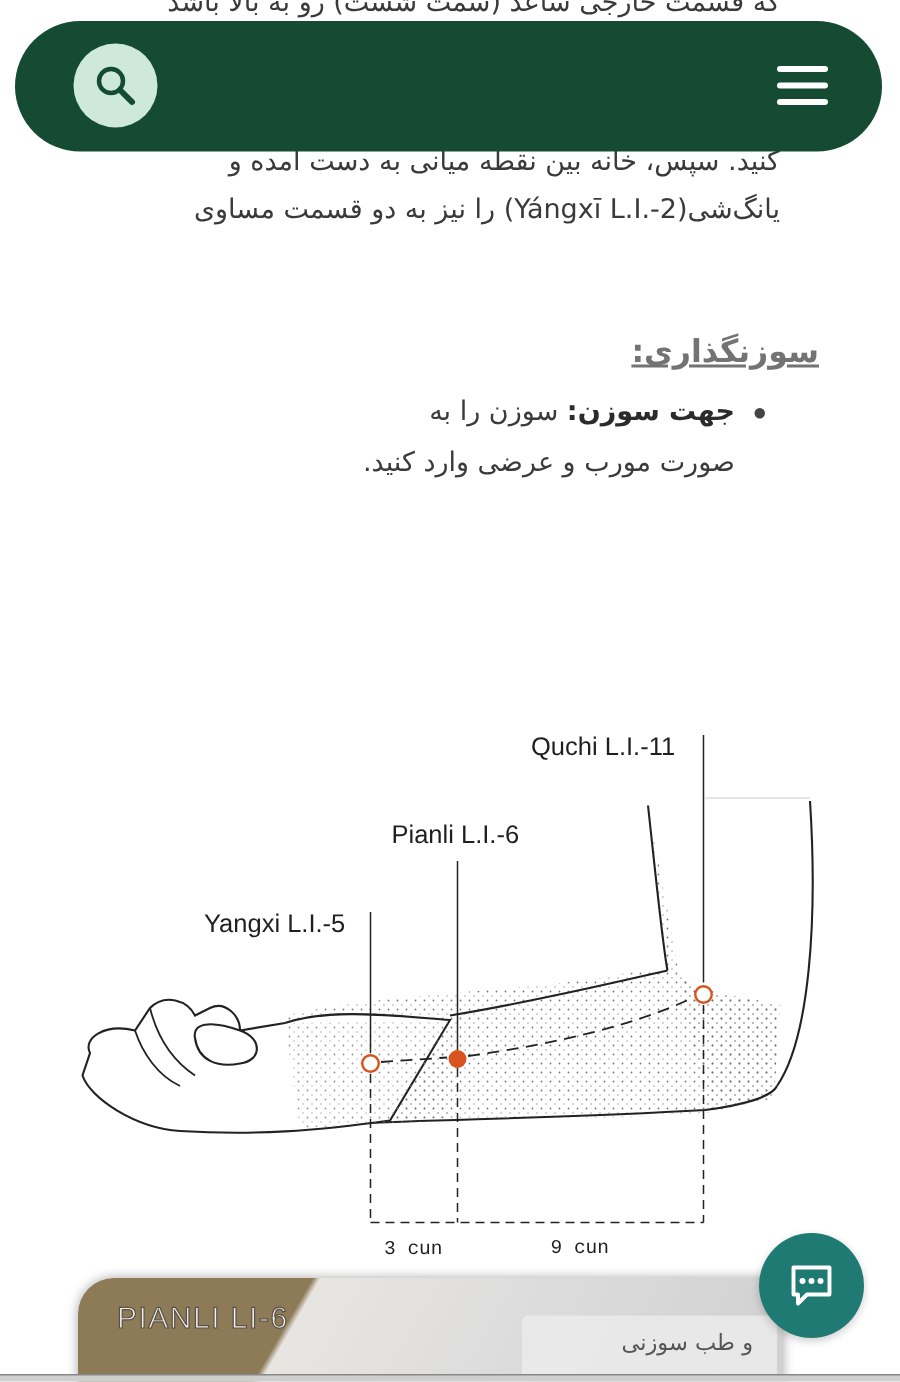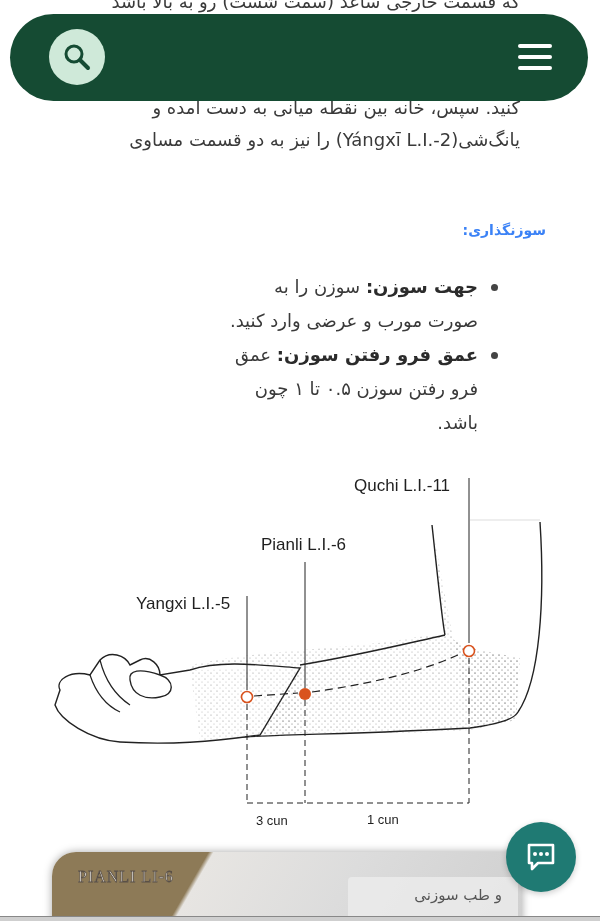--- a/index.html
+++ b/index.html
@@ -11,25 +11,25 @@
   }
   .content { position:absolute; left:0; top:0; width:600px; direction:rtl; }
   .para {
     position:absolute; right:80px; width:470px;
     font-size:18px; line-height:32px; text-align:right; color:#3a3a3a;
   }
   .para-top { top:-14px; }
   .para-main { top:92px; }
   .section-title {
     position:absolute; right:54px; top:222px;
-    font-size:14px; font-weight:bold; color:#3b82f6;
+    font-size:21px; font-weight:bold; color:#737373;text-decoration:underline;
   }
   .needle-list {
     position:absolute; right:86px; top:254px; width:270px;
-    margin:16px; padding:0; list-style:none;
+    margin:4px; padding:0; list-style:none;
     font-size:18px; line-height:34px; text-align:right; color:#3a3a3a;
   }
   .needle-list li { position:relative; padding-right:20px; }
   .needle-list li .bullet {
     position:absolute; right:0; top:14px; width:7px; height:7px; border-radius:50%; background:#444;
   }
   .needle-list b { color:#2b2b2b; }
 
   
   .topbar {
@@ -40,34 +40,34 @@
     position:absolute; left:39px; top:15px; width:56px; height:56px;
     border-radius:50%; background:#cfe9d9; display:flex; align-items:center; justify-content:center;
   }
   .menu-btn {
     position:absolute; right:36px; top:27px; width:34px; height:32px;
     display:flex; flex-direction:column; justify-content:space-between; padding:3px 0; box-sizing:border-box;
   }
   .menu-btn span { display:block; height:4px; border-radius:2px; background:#ffffff; }
 
   
-  .diagram { position:absolute; left:0; top:420px; width:588px; height:420px; }
+  .diagram { position:absolute; left:0; top:432px; width:588px; height:420px; }
   .diag-label { position:absolute; font-family:"Liberation Sans", sans-serif; font-size:17px; color:#1f1f1f; white-space:nowrap; }
-  .cun-label { position:absolute; font-family:Liberation Sans, sans-serif; font-size:13px; color:#1f1f1f; }
+  .cun-label { position:absolute; font-family:Liberation Mono, monospace; font-size:13px; color:#1f1f1f; }
 
   
   .video-card {
     position:absolute; left:52px; top:852px; width:470px; height:90px;
     border-radius:24px 0 0 0; overflow:hidden;
     background:linear-gradient(120deg, #8d7a57 0%, #8d7a57 30%, #e7e5e2 31%, #dcdcdc 60%, #cfcfcf 100%);
     box-shadow:0 0 8px rgba(0,0,0,0.35);
   }
   .video-title {
     position:absolute; left:26px; top:16px;
-    font-family:Liberation Serif, serif; font-size:16px; letter-spacing:1px;
+    font-family:Liberation Sans, sans-serif; font-size:20px; letter-spacing:1px;
     color:#f2f0ec; -webkit-text-stroke:0.8px #5a5046; font-weight:normal;
   }
   .video-caption {
     position:absolute; left:296px; top:25px; width:170px; height:70px;
     background:rgba(235,235,235,0.85); border-radius:4px;
     direction:rtl; text-align:right; padding:8px 16px 0 0; box-sizing:border-box;
     font-size:15px; line-height:20px; color:#555;
   }
   .chat-btn {
     position:absolute; left:506px; top:822px; width:70px; height:70px; border-radius:50%;
@@ -84,24 +84,20 @@
   <div class="para para-main">
     <div>کنید. سپس، خانه بین نقطه میانی به دست آمده و</div>
     <div>یانگ‌شی(Yángxī L.I.-2) را نیز به دو قسمت مساوی</div>
   </div>
 
   <div class="section-title">سوزنگذاری:</div>
   <ul class="needle-list">
     <li>
       <span class="bullet"></span>
       <b>جهت سوزن:</b><span> سوزن را به صورت مورب و عرضی وارد کنید.</span>
-    </li>
-    <li>
-      <span class="bullet"></span>
-      <b>عمق فرو رفتن سوزن:</b><span> عمق فرو رفتن سوزن ۰.۵ تا ۱ چون باشد.</span>
     </li>
   </ul>
 </div>
 
 <div class="topbar">
   <div class="search-btn">
     <svg width="30" height="30" viewBox="0 0 30 30">
       <circle cx="12" cy="12" r="8" fill="none" stroke="#154b33" stroke-width="3"></circle>
       <line x1="18" y1="18" x2="26" y2="26" stroke="#154b33" stroke-width="4" stroke-linecap="round"></line>
     </svg>
@@ -150,21 +146,21 @@
 
     <circle cx="469" cy="651" r="5.5" fill="#fff" stroke="#d9531e" stroke-width="1.6"></circle>
     <circle cx="305" cy="694" r="6" fill="#d9531e"></circle>
     <circle cx="247" cy="697" r="5.5" fill="#fff" stroke="#d9531e" stroke-width="1.6"></circle>
   </svg>
 
   <div class="diag-label" style="left:354px;top:56px;">Quchi L.I.-11</div>
   <div class="diag-label" style="left:261px;top:115px;">Pianli L.I.-6</div>
   <div class="diag-label" style="left:136px;top:174px;text-align:right;">Yangxi L.I.-5</div>
   <div class="cun-label" style="left:256px;top:393px;">3 cun</div>
-  <div class="cun-label" style="left:367px;top:392px;">1 cun</div>
+  <div class="cun-label" style="left:367px;top:392px;">9 cun</div>
 </div>
 
 <div class="video-card">
   <div class="video-title">PIANLI LI-6</div>
   <div class="video-caption">
     <div>و طب سوزنی</div>
   </div>
 </div>
 
 <div class="chat-btn">

